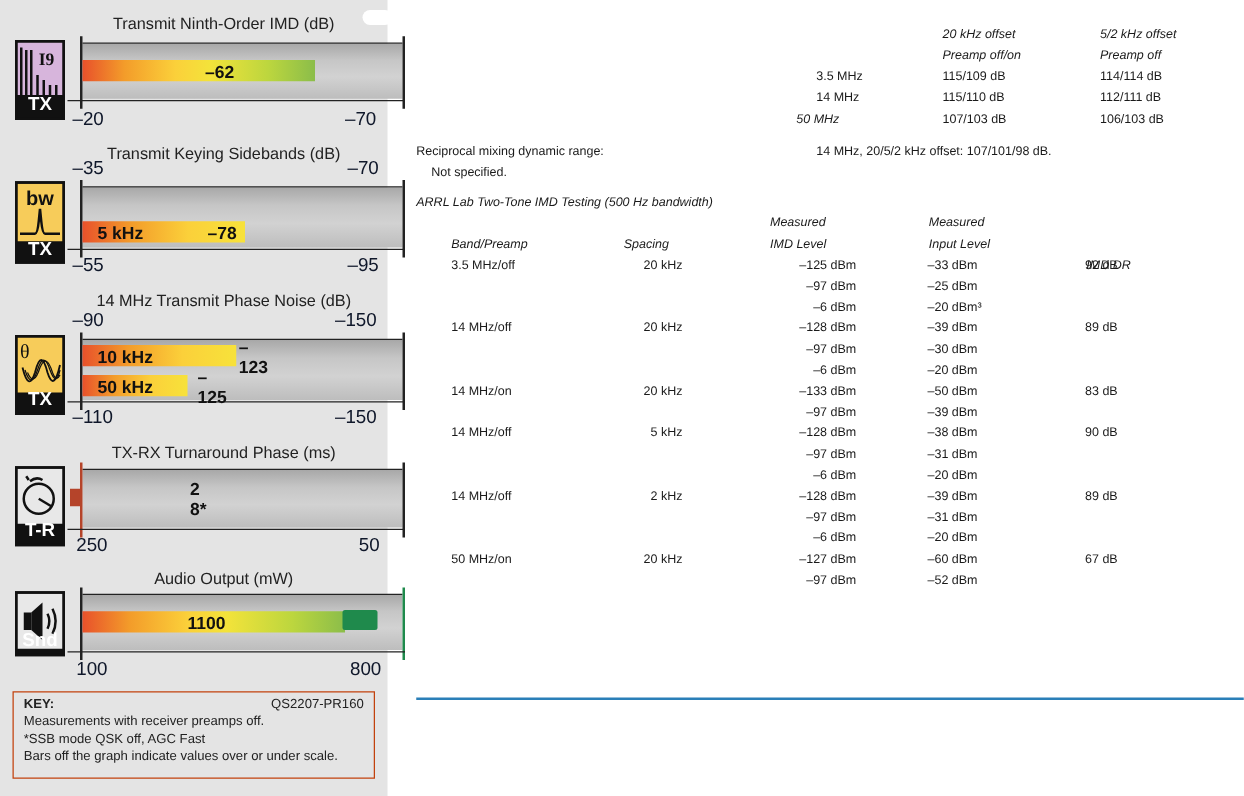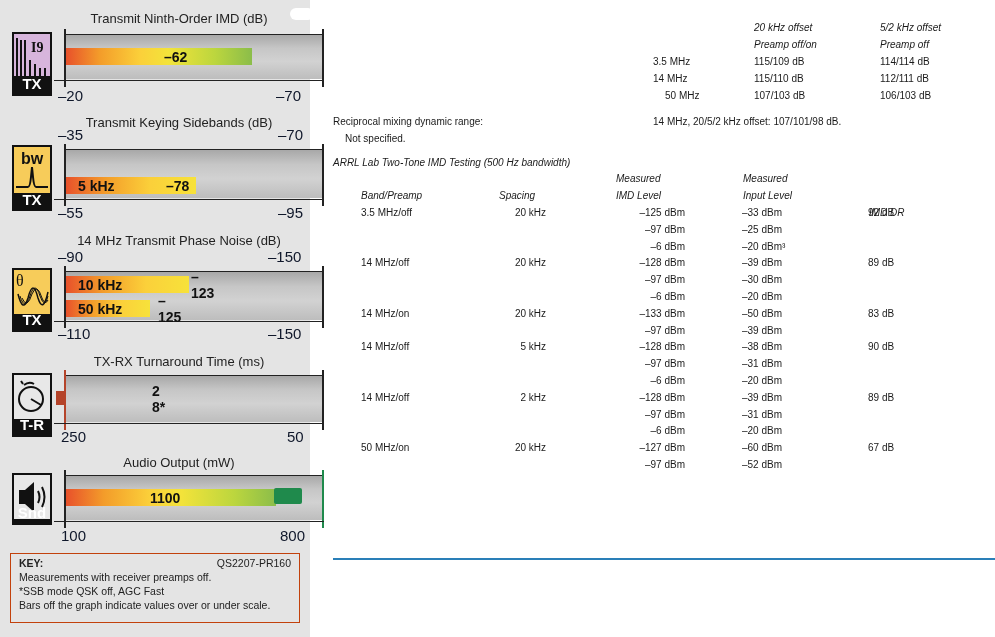--- a/index.html
+++ b/index.html
@@ -152,21 +152,21 @@
       <div class="bar g-short" style="top:28px;width:84px;">
         <span class="lbl">50 kHz</span>
         <span class="val" style="left:92px;">–125</span>
       </div>
     </div>
     <div class="tick" style="left:58px;top:100px;">–110</div>
     <div class="tick" style="left:268px;top:100px;">–150</div>
   </div>
 
   <div class="meter" style="top:345px;height:100px;">
-    <div class="meter-title" style="top:9px;">TX-RX Turnaround Time (ms)</div>
+    <div class="meter-title" style="top:9px;">TX-RX Turnaround Phase (ms)</div>
     <div class="icon" style="top:28px;height:64px;">
       <div class="top" style="background:#e8e8e8;height:44px;">
         <svg width="36" height="44" viewBox="0 0 36 44">
           <circle cx="17" cy="24" r="12" stroke="#111" stroke-width="2" fill="none"></circle>
           <path d="M10 10 Q15 6 20 9" stroke="#111" stroke-width="2" fill="none"></path>
           <path d="M9 9 L7 6" stroke="#111" stroke-width="2"></path>
           <line x1="17" y1="24" x2="27" y2="30" stroke="#111" stroke-width="2"></line>
         </svg>
       </div>
       <div class="bot">T-R</div>
@@ -227,21 +227,21 @@
   <div class="abs it" style="left:421px;top:39px;">Preamp off/on</div>
   <div class="abs it" style="left:547px;top:22px;">5/2 kHz offset</div>
   <div class="abs it" style="left:547px;top:39px;">Preamp off</div>
 
   <div class="abs" style="left:320px;top:56px;">3.5 MHz</div>
   <div class="abs" style="left:421px;top:56px;">115/109 dB</div>
   <div class="abs" style="left:547px;top:56px;">114/114 dB</div>
   <div class="abs" style="left:320px;top:73px;">14 MHz</div>
   <div class="abs" style="left:421px;top:73px;">115/110 dB</div>
   <div class="abs" style="left:547px;top:73px;">112/111 dB</div>
-  <div class="abs" style="left:332px;top:90px;">50 MHz</div>
+  <div class="abs" style="left:304px;top:90px;font-style:italic;">50 MHz</div>
   <div class="abs" style="left:421px;top:90px;">107/103 dB</div>
   <div class="abs" style="left:547px;top:90px;">106/103 dB</div>
 
   <div class="abs" style="left:0;top:116px;">Reciprocal mixing dynamic range:</div>
   <div class="abs" style="left:12px;top:133px;">Not specified.</div>
   <div class="abs" style="left:320px;top:116px;">14 MHz, 20/5/2 kHz offset: 107/101/98 dB.</div>
 
   <div class="abs it" style="left:0;top:157px;">ARRL Lab Two-Tone IMD Testing (500 Hz bandwidth)</div>
   <div class="abs it" style="left:283px;top:173px;">Measured</div>
   <div class="abs it" style="left:410px;top:173px;">Measured</div>

